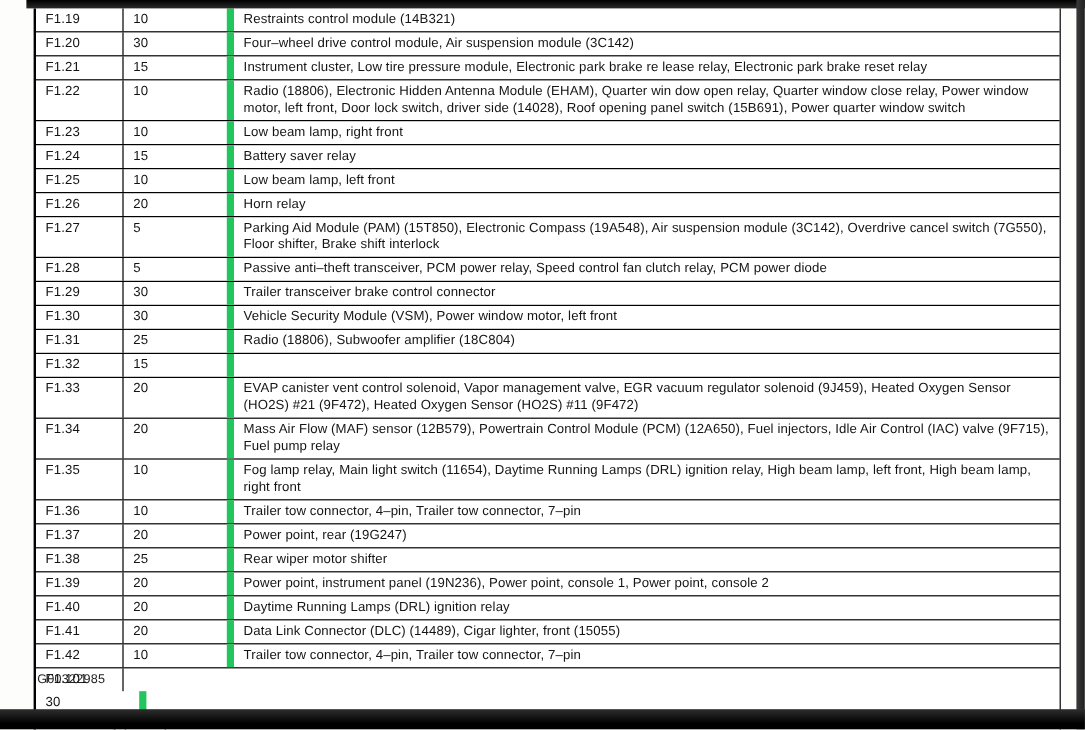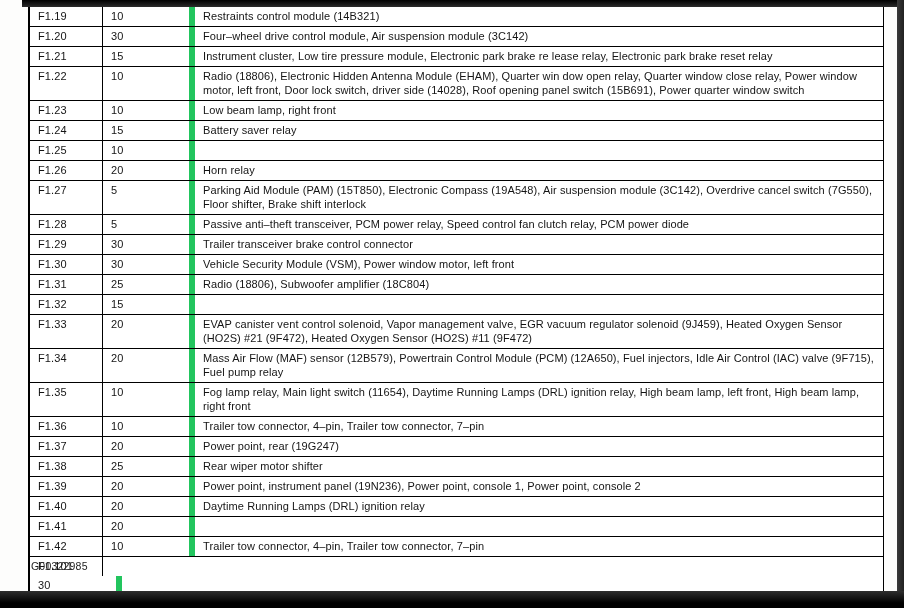--- a/index.html
+++ b/index.html
@@ -79,20 +79,21 @@
 
       <div class="row">
         <div class="cell c-fuse">F1.24</div>
         <div class="cell c-amps">15</div>
         <div class="cell c-desc">Battery saver relay</div>
       </div>
 
       <div class="row">
         <div class="cell c-fuse">F1.25</div>
         <div class="cell c-amps">10</div>
+        <div class="cell c-desc">Low beam lamp, left front</div>
       </div>
 
       <div class="row">
         <div class="cell c-fuse">F1.26</div>
         <div class="cell c-amps">20</div>
         <div class="cell c-desc">Horn relay</div>
       </div>
 
       <div class="row">
         <div class="cell c-fuse">F1.27</div>
@@ -173,20 +174,21 @@
 
       <div class="row">
         <div class="cell c-fuse">F1.40</div>
         <div class="cell c-amps">20</div>
         <div class="cell c-desc">Daytime Running Lamps (DRL) ignition relay</div>
       </div>
 
       <div class="row">
         <div class="cell c-fuse">F1.41</div>
         <div class="cell c-amps">20</div>
+        <div class="cell c-desc">Data Link Connector (DLC) (14489), Cigar lighter, front (15055)</div>
       </div>
 
       <div class="row">
         <div class="cell c-fuse">F1.42</div>
         <div class="cell c-amps">10</div>
         <div class="cell c-desc">Trailer tow connector, 4–pin, Trailer tow connector, 7–pin</div>
       </div>
 
       <div class="row">
         <div class="cell c-fuse">F1.101</div>

